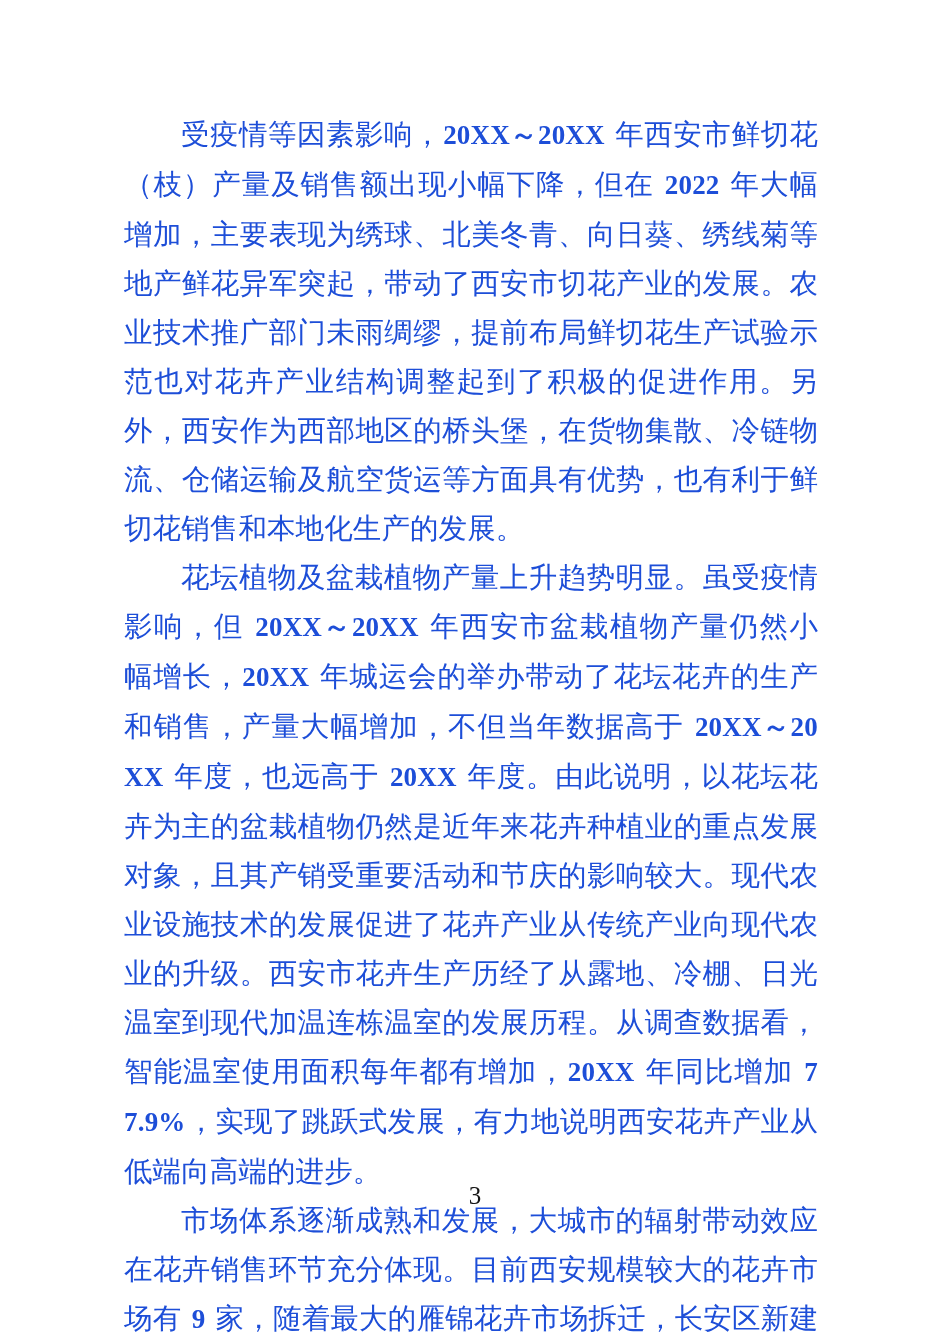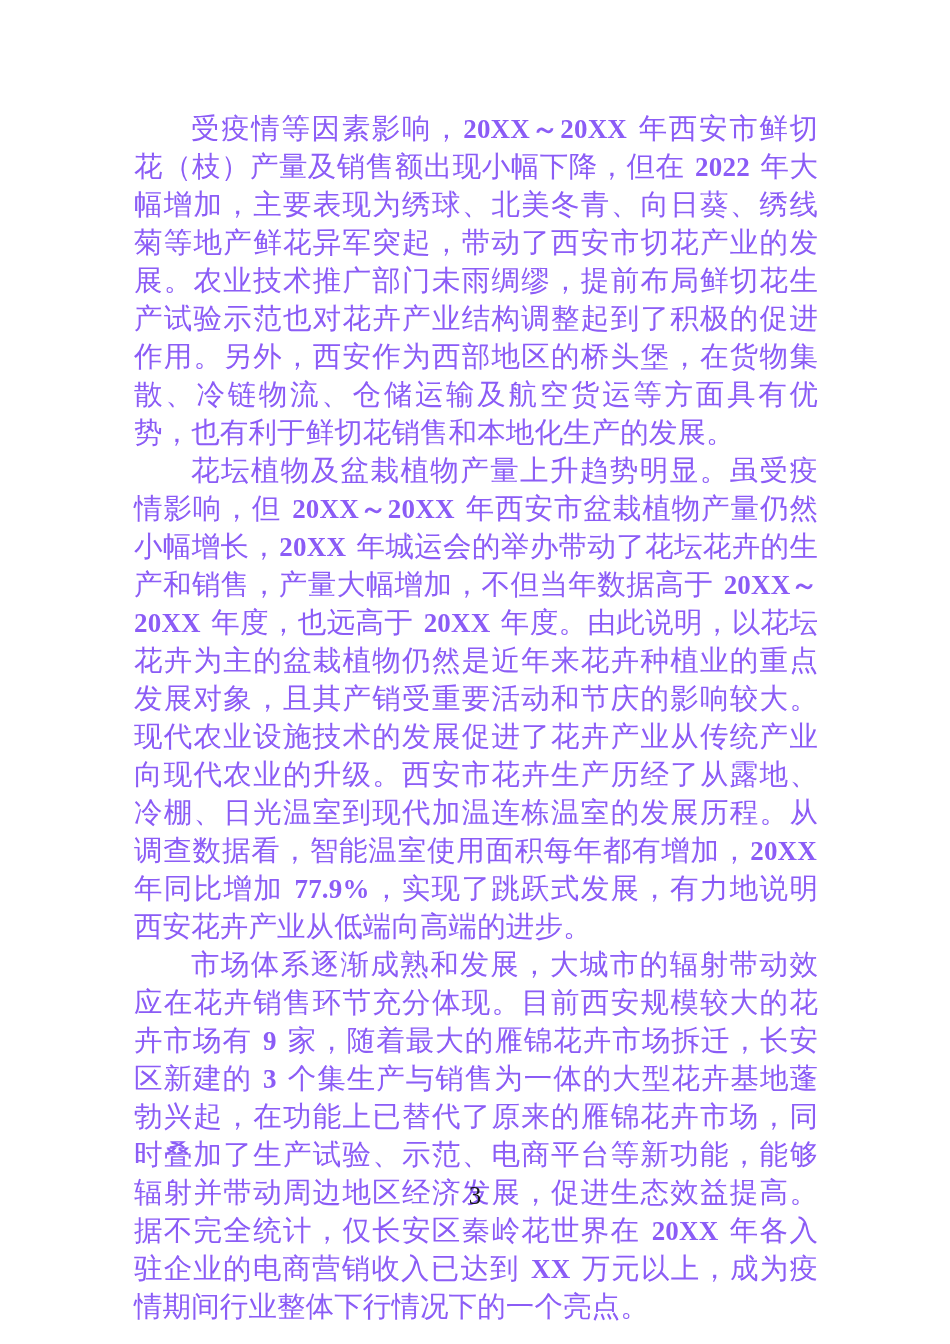--- a/index.html
+++ b/index.html
@@ -25,28 +25,28 @@
   }
 
   #content {
     position: absolute;
     left: 118px;
     top: 110px;
     width: 700px;
   }
 
   .para {
-    margin: 0 0 0 16px;
+    margin: 0 0 0 6px;
     font-size: 28.5px;
-    line-height: 38px;
+    line-height: 49px;
     text-align: justify;
     text-align-last: left;
     text-justify: inter-character;
     letter-spacing: 0.1px;
-    color: #8b5cf6;
+    color: #1d4ed8;
     font-family: "DejaVu Serif", "Liberation Serif", serif;
     word-break: break-all;
     text-indent: 2em;
   }
 
   .para + .para {
     margin-top: 0;
   }
 
   

